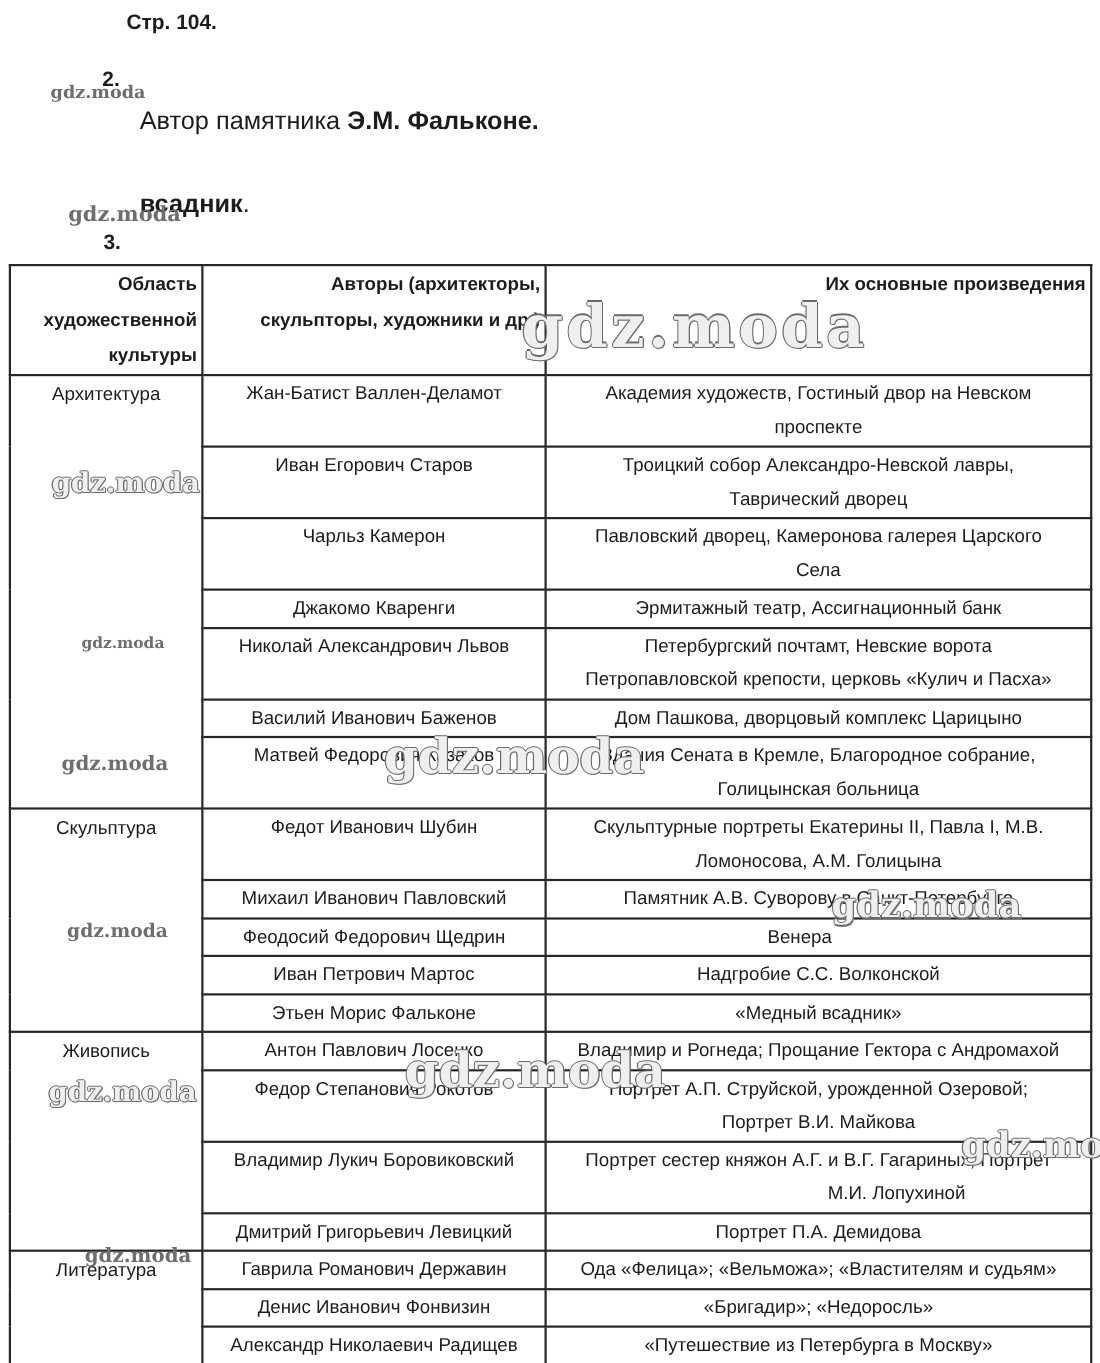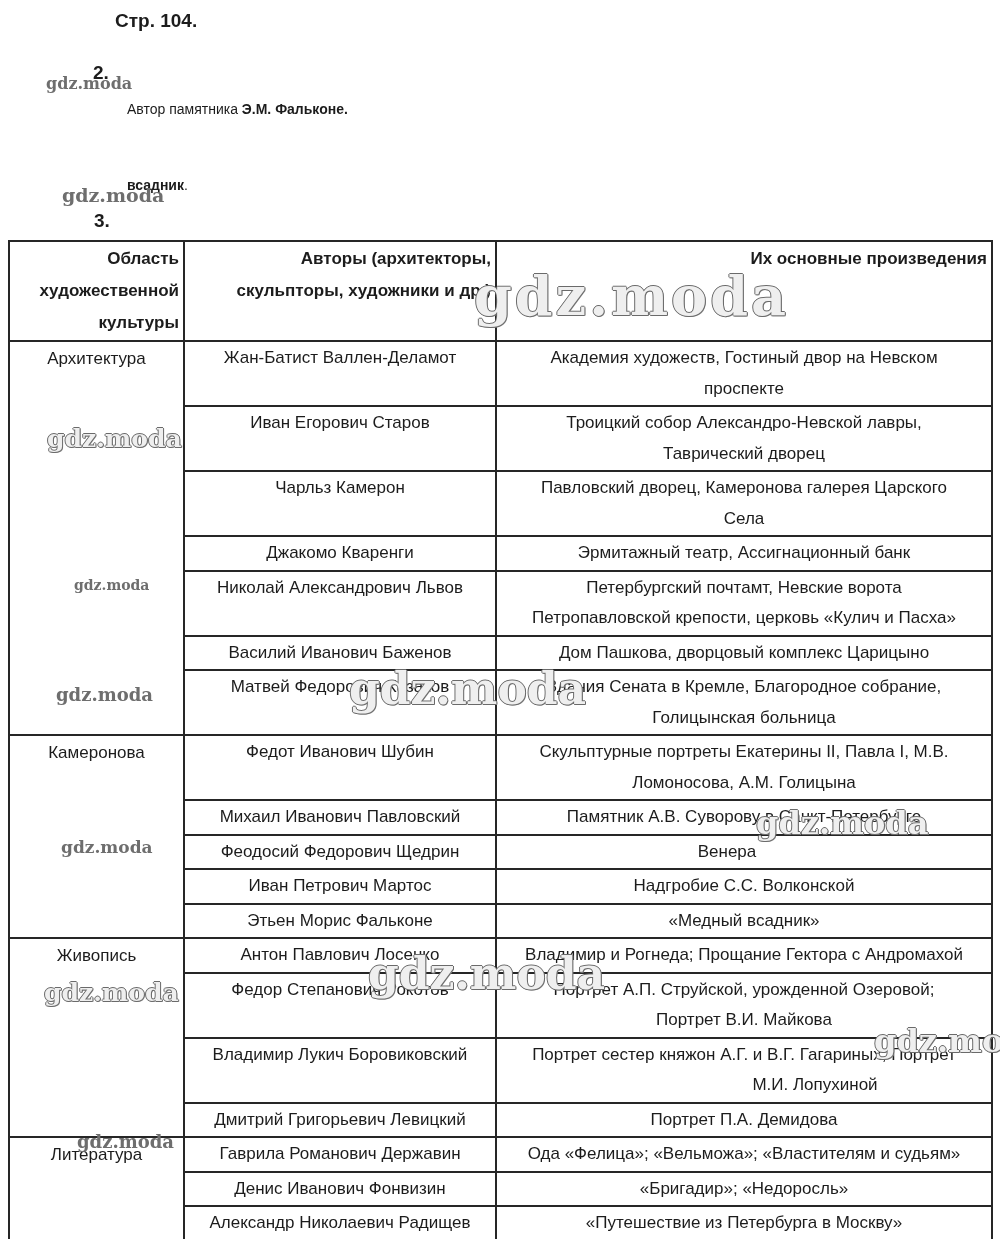--- a/index.html
+++ b/index.html
@@ -7,21 +7,21 @@
     position:relative;
     width:1000px;height:1239px;
     background:#ffffff;
     font-family:"Liberation Sans", sans-serif;
     color:#1c1c1c;
     overflow:hidden;
   }
   .tline{
     position:absolute;
     white-space:nowrap;
-    font-size:14px;
+    font-size:23px;
     line-height:26px;
     color:#1c1c1c;
   }
   .bold{font-weight:bold;}
   .b{font-weight:bold;}
 
   
   table.answer-table{
     position:absolute;
     left:8px;top:240px;
@@ -174,21 +174,21 @@
             <div class="cell-line">Матвей Федорович Казаков</div>
           </td>
       <td>
         <div class="cell-line">Здания Сената в Кремле, Благородное собрание,</div>
         <div class="cell-line">Голицынская больница</div>
       </td>
     </tr>
 
     <tr>
       <td class="area-cell" rowspan="5">
-        <div class="cell-line">Камеронова</div>
+        <div class="cell-line">Скульптура</div>
       </td>
       <td>
             <div class="cell-line">Федот Иванович Шубин</div>
           </td>
       <td>
         <div class="cell-line">Скульптурные портреты Екатерины II, Павла I, М.В.</div>
         <div class="cell-line">Ломоносова, А.М. Голицына</div>
       </td>
     </tr>
     <tr>

